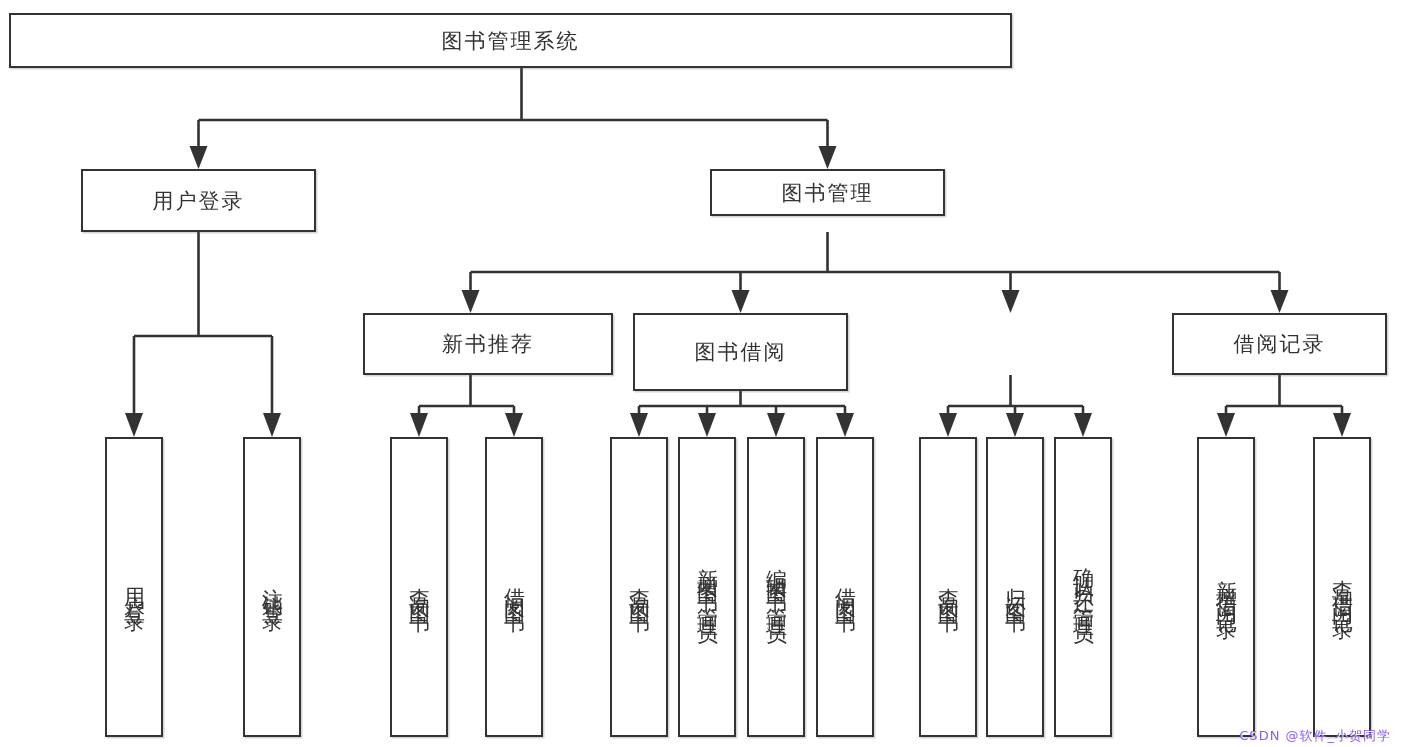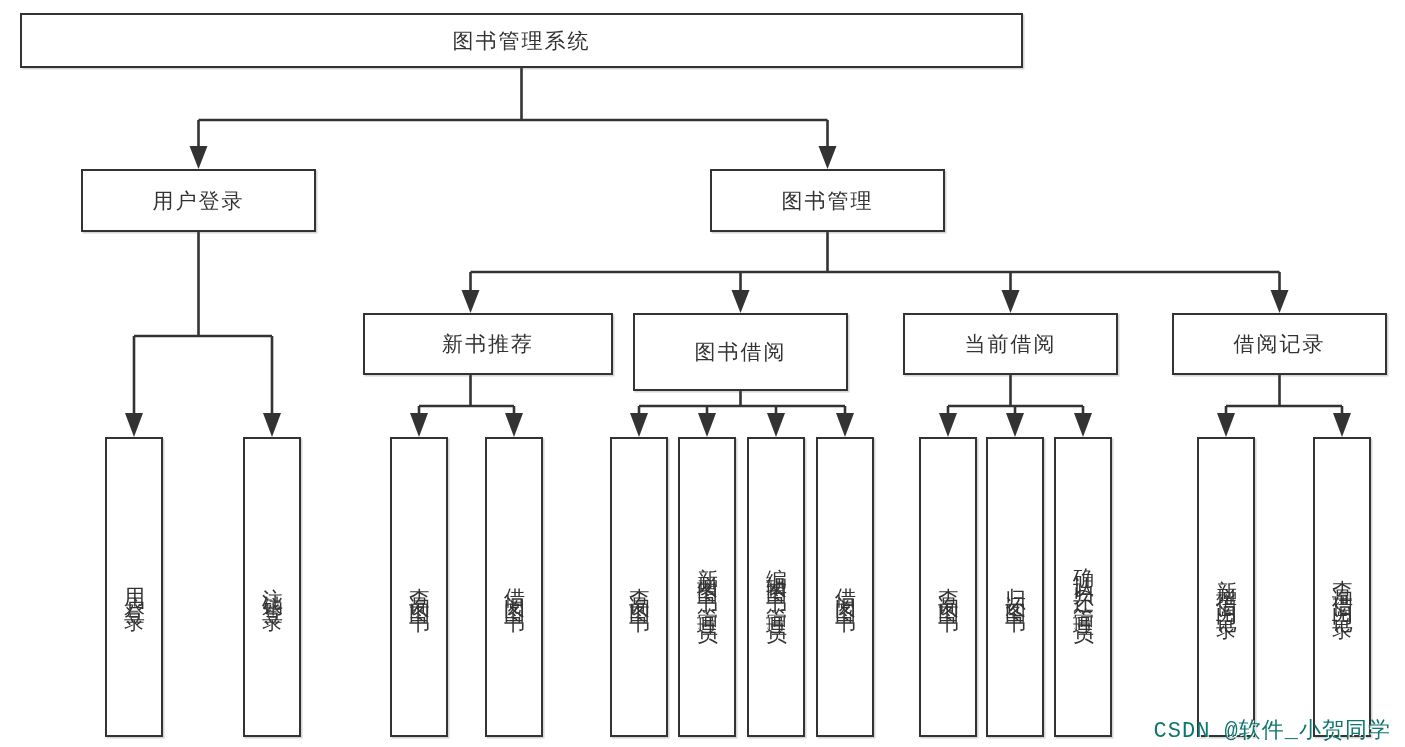--- a/index.html
+++ b/index.html
@@ -16,24 +16,23 @@
     display:flex;align-items:center;justify-content:center;
     font-size:21px;letter-spacing:2px;
     box-shadow:1.5px 1.5px 0 rgba(90,90,90,0.25);
   }
   .leaf{
     writing-mode:vertical-rl;text-orientation:mixed;
     letter-spacing:8px;font-size:21px;line-height:1;
   }
   .watermark{
     position:absolute;right:14px;bottom:2px;
-    color:#0f766e;font-size:22px;letter-spacing:1px;
+    color:#8b5cf6;font-size:13px;letter-spacing:1px;
     text-shadow:1px 1px 0 #ffffff;
     white-space:nowrap;
-    font-family:Liberation Mono, monospace;
   }
 </style>
 </head>
 <body>
 
 <div class="stage">
 
   <svg class="connectors" viewBox="0 0 1405 747" xmlns="http://www.w3.org/2000/svg">
 
     <g>
@@ -77,28 +76,27 @@
       <polygon points="1074,413 1092,413 1083,437"></polygon>
     </g>
 
     <g>
       <path d="M1279.5 375 V406 M1226 406 H1342 M1226 406 V414 M1342 406 V414"></path>
       <polygon points="1217,413 1235,413 1226,437"></polygon>
       <polygon points="1333,413 1351,413 1342,437"></polygon>
     </g>
   </svg>
 
-  <div class="node" style="left:20px;top:13px;width:1003px;height:55px">图书管理系统</div>
+  <div class="node" style="left:9px;top:13px;width:1003px;height:55px">图书管理系统</div>
 
   <div class="node" style="left:81px;top:169px;width:235px;height:63px">用户登录</div>
-  <div class="node" style="left:710px;top:169px;width:235px;height:63px">图书管理</div>
+  <div class="node" style="left:710px;top:169px;width:235px;height:47px">图书管理</div>
 
   <div class="node" style="left:363px;top:313px;width:250px;height:62px">新书推荐</div>
   <div class="node" style="left:633px;top:313px;width:215px;height:78px">图书借阅</div>
-  <div class="node" style="left:903px;top:313px;width:215px;height:62px">当前借阅</div>
   <div class="node" style="left:1172px;top:313px;width:215px;height:62px">借阅记录</div>
 
   <div class="node leaf" style="left:105px;top:437px;width:58px;height:300px">用户登录</div>
   <div class="node leaf" style="left:243px;top:437px;width:58px;height:300px">注销登录</div>
 
   <div class="node leaf" style="left:390px;top:437px;width:58px;height:300px">查询图书</div>
   <div class="node leaf" style="left:485px;top:437px;width:58px;height:300px">借阅图书</div>
 
   <div class="node leaf" style="left:610px;top:437px;width:58px;height:300px">查询图书</div>
   <div class="node leaf" style="left:678px;top:437px;width:58px;height:300px">新增图书（管理员）</div>

